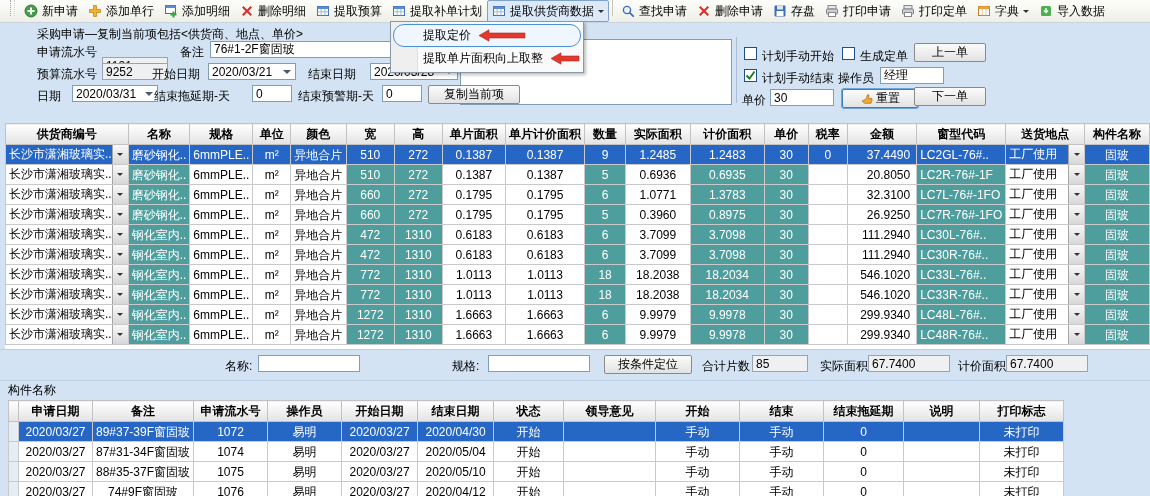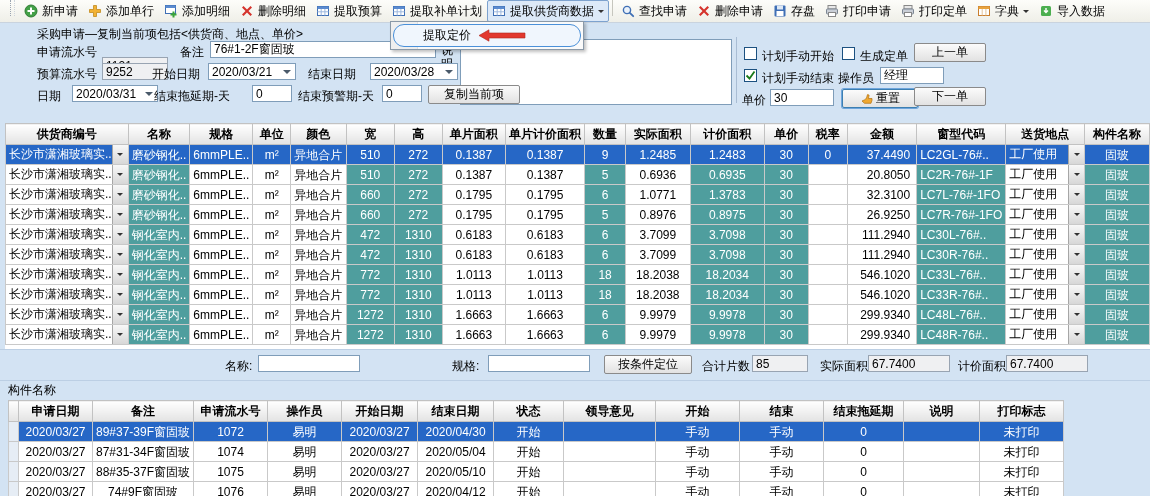--- a/index.html
+++ b/index.html
@@ -415,21 +415,21 @@
             </td>
             <td class="teal al-left">磨砂钢化..</td>
             <td class="al-left">6mmPLE..</td>
             <td class="al-center">m²</td>
             <td class="al-center">异地合片</td>
             <td class="teal al-center">660</td>
             <td class="teal al-center">272</td>
             <td class="al-center">0.1795</td>
             <td class="al-center">0.1795</td>
             <td class="teal al-center">5</td>
-            <td class="al-center">0.8976</td>
+            <td class="al-center">0.3960</td>
             <td class="teal al-center">0.8975</td>
             <td class="teal al-center">30</td>
             <td class="al-center"></td>
             <td class="al-right">26.9250</td>
             <td class="teal al-left">LC7R-76#-1FO</td>
             <td class="al-left combo">
               <div class="cwrap">
                 <span class="ctext">工厂使用</span>
                 <span class="combo-btn"></span>
               </div>
@@ -758,14 +758,22 @@
 
   <div class="menu">
       <div class="mi hi">
         <span class="mt">提取定价</span>
         <span class="red-arrow">
           <svg width="48" height="13" viewBox="0 0 48 13">
             <path d="M1 6.5L11 .8v3.2h36v5h-36v3.2z" fill="#E2382E" stroke="#B02820" stroke-width=".6"></path>
           </svg>
         </span>
       </div>
+      <div class="mi">
+        <span class="mt">提取单片面积向上取整</span>
+        <span class="red-arrow">
+          <svg width="30" height="13" viewBox="0 0 30 13">
+            <path d="M1 6.5L11 .8v3.2h18v5h-18v3.2z" fill="#E2382E" stroke="#B02820" stroke-width=".6"></path>
+          </svg>
+        </span>
+      </div>
     </div>
 </div>
 
 </body></html>

